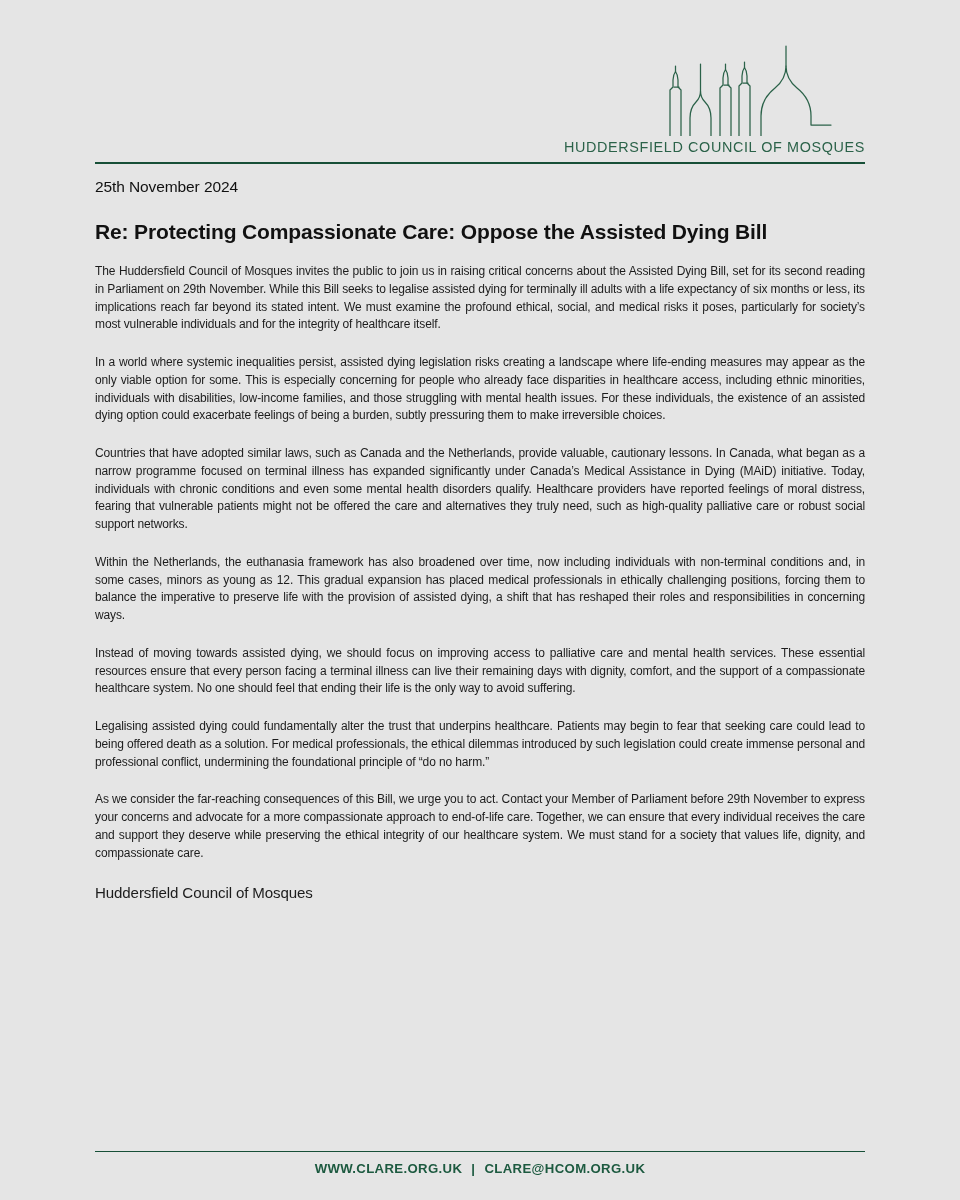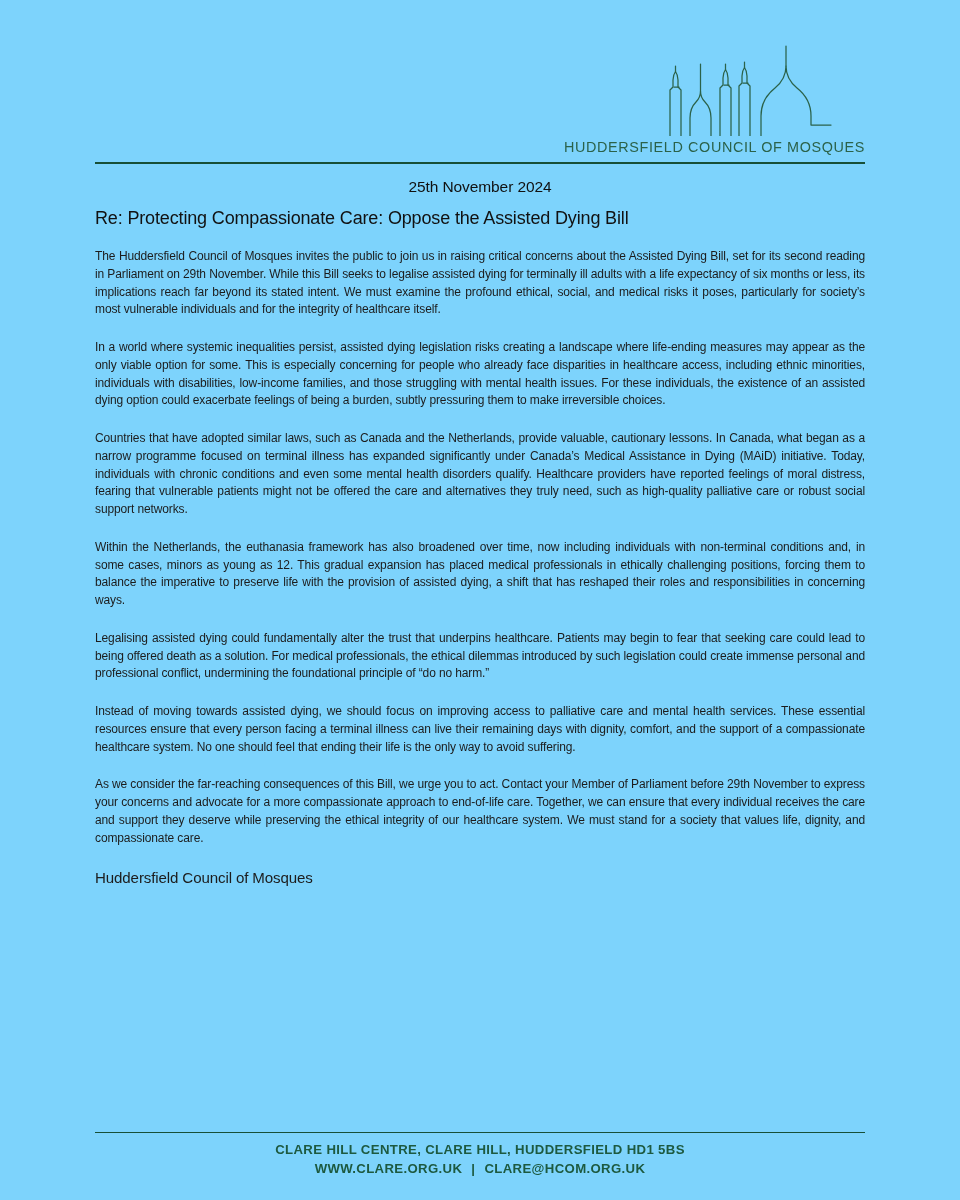--- a/index.html
+++ b/index.html
@@ -15,21 +15,21 @@
     color: #1a1a1a;
     -webkit-font-smoothing: antialiased;
   }
 
   .page {
     position: relative;
     width: 960px;
     height: 1200px;
     box-sizing: border-box;
     padding: 0 95px 0 95px;
-    background: #7dd3fc;
+    background: #e5e5e5;
     overflow: hidden;
   }
 
   
   .letterhead {
     padding-top: 44px;
     display: flex;
     justify-content: flex-end;
   }
   .brand {
@@ -59,29 +59,29 @@
   .rule-top {
     margin-top: 7px;
     height: 0;
     border: 0;
     border-top: 2.2px solid #174f37;
   }
 
   
   .date-line {
     margin-top: 14px;
-    text-align: center;
+    text-align: left;
     font-size: 15.5px;
     color: #111111;
     letter-spacing: -0.1px;
   }
   .subject {
-    margin-top: 12px;
-    font-size: 18px;
-    font-weight: normal;
+    margin-top: 24px;
+    font-size: 21px;
+    font-weight: bold;
     color: #111111;
     letter-spacing: -0.15px;
   }
 
   
   .body-copy {
     margin-top: 19px;
   }
   .body-copy p {
     margin: 0 0 20px 0;
@@ -169,30 +169,29 @@
 
   <div class="date-line">25th November 2024</div>
 
   <div class="subject">Re: Protecting Compassionate Care: Oppose the Assisted Dying Bill</div>
 
   <main class="body-copy">
     <p>The Huddersfield Council of Mosques invites the public to join us in raising critical concerns about the Assisted Dying Bill, set for its second reading in Parliament on 29th November. While this Bill seeks to legalise assisted dying for terminally ill adults with a life expectancy of six months or less, its implications reach far beyond its stated intent. We must examine the profound ethical, social, and medical risks it poses, particularly for society’s most vulnerable individuals and for the integrity of healthcare itself.</p>
     <p>In a world where systemic inequalities persist, assisted dying legislation risks creating a landscape where life-ending measures may appear as the only viable option for some. This is especially concerning for people who already face disparities in healthcare access, including ethnic minorities, individuals with disabilities, low-income families, and those struggling with mental health issues. For these individuals, the existence of an assisted dying option could exacerbate feelings of being a burden, subtly pressuring them to make irreversible choices.</p>
     <p>Countries that have adopted similar laws, such as Canada and the Netherlands, provide valuable, cautionary lessons. In Canada, what began as a narrow programme focused on terminal illness has expanded significantly under Canada’s Medical Assistance in Dying (MAiD) initiative. Today, individuals with chronic conditions and even some mental health disorders qualify. Healthcare providers have reported feelings of moral distress, fearing that vulnerable patients might not be offered the care and alternatives they truly need, such as high-quality palliative care or robust social support networks.</p>
     <p>Within the Netherlands, the euthanasia framework has also broadened over time, now including individuals with non-terminal conditions and, in some cases, minors as young as 12. This gradual expansion has placed medical professionals in ethically challenging positions, forcing them to balance the imperative to preserve life with the provision of assisted dying, a shift that has reshaped their roles and responsibilities in concerning ways.</p>
+    <p>Instead of moving towards assisted dying, we should focus on improving access to palliative care and mental health services. These essential resources ensure that every person facing a terminal illness can live their remaining days with dignity, comfort, and the support of a compassionate healthcare system. No one should feel that ending their life is the only way to avoid suffering.</p>
     <p>Legalising assisted dying could fundamentally alter the trust that underpins healthcare. Patients may begin to fear that seeking care could lead to being offered death as a solution. For medical professionals, the ethical dilemmas introduced by such legislation could create immense personal and professional conflict, undermining the foundational principle of “do no harm.”</p>
-    <p>Instead of moving towards assisted dying, we should focus on improving access to palliative care and mental health services. These essential resources ensure that every person facing a terminal illness can live their remaining days with dignity, comfort, and the support of a compassionate healthcare system. No one should feel that ending their life is the only way to avoid suffering.</p>
     <p>As we consider the far-reaching consequences of this Bill, we urge you to act. Contact your Member of Parliament before 29th November to express your concerns and advocate for a more compassionate approach to end-of-life care. Together, we can ensure that every individual receives the care and support they deserve while preserving the ethical integrity of our healthcare system. We must stand for a society that values life, dignity, and compassionate care.</p>
     <div class="signoff">Huddersfield Council of Mosques</div>
   </main>
 
   <footer class="footer">
     <hr class="rule-bottom">
     <div class="footer-lines">
-      <div class="footer-address">CLARE HILL CENTRE, CLARE HILL, HUDDERSFIELD HD1 5BS</div>
       <div class="footer-contact">
         <span>WWW.CLARE.ORG.UK</span>
         <span class="footer-sep">|</span>
         <span>CLARE@HCOM.ORG.UK</span>
       </div>
     </div>
   </footer>
 
 </div>
 

